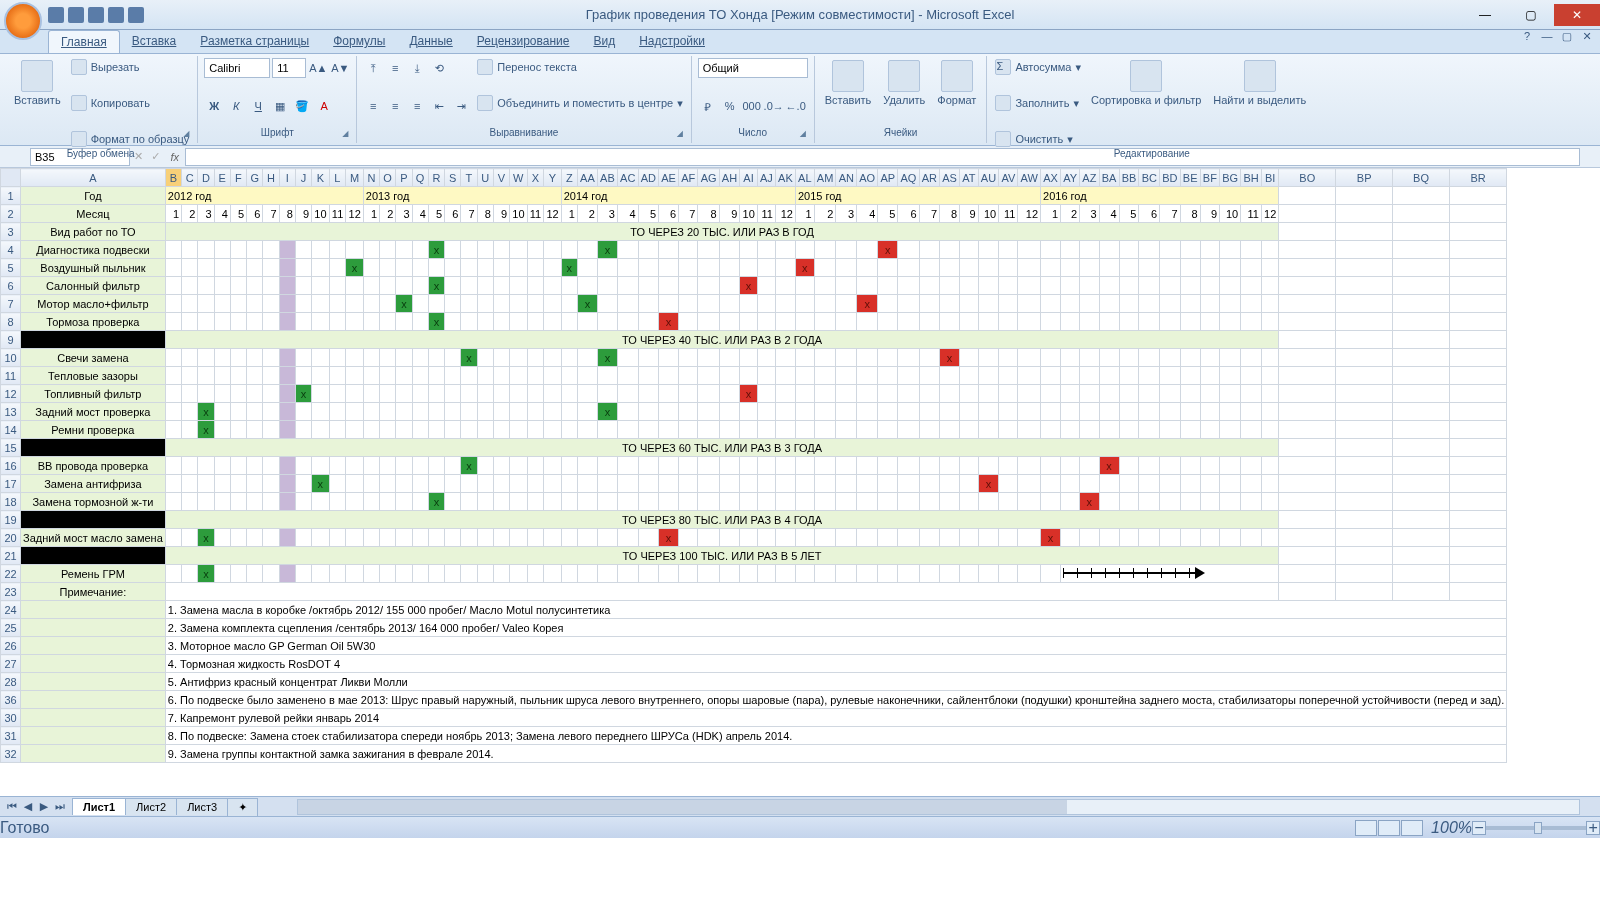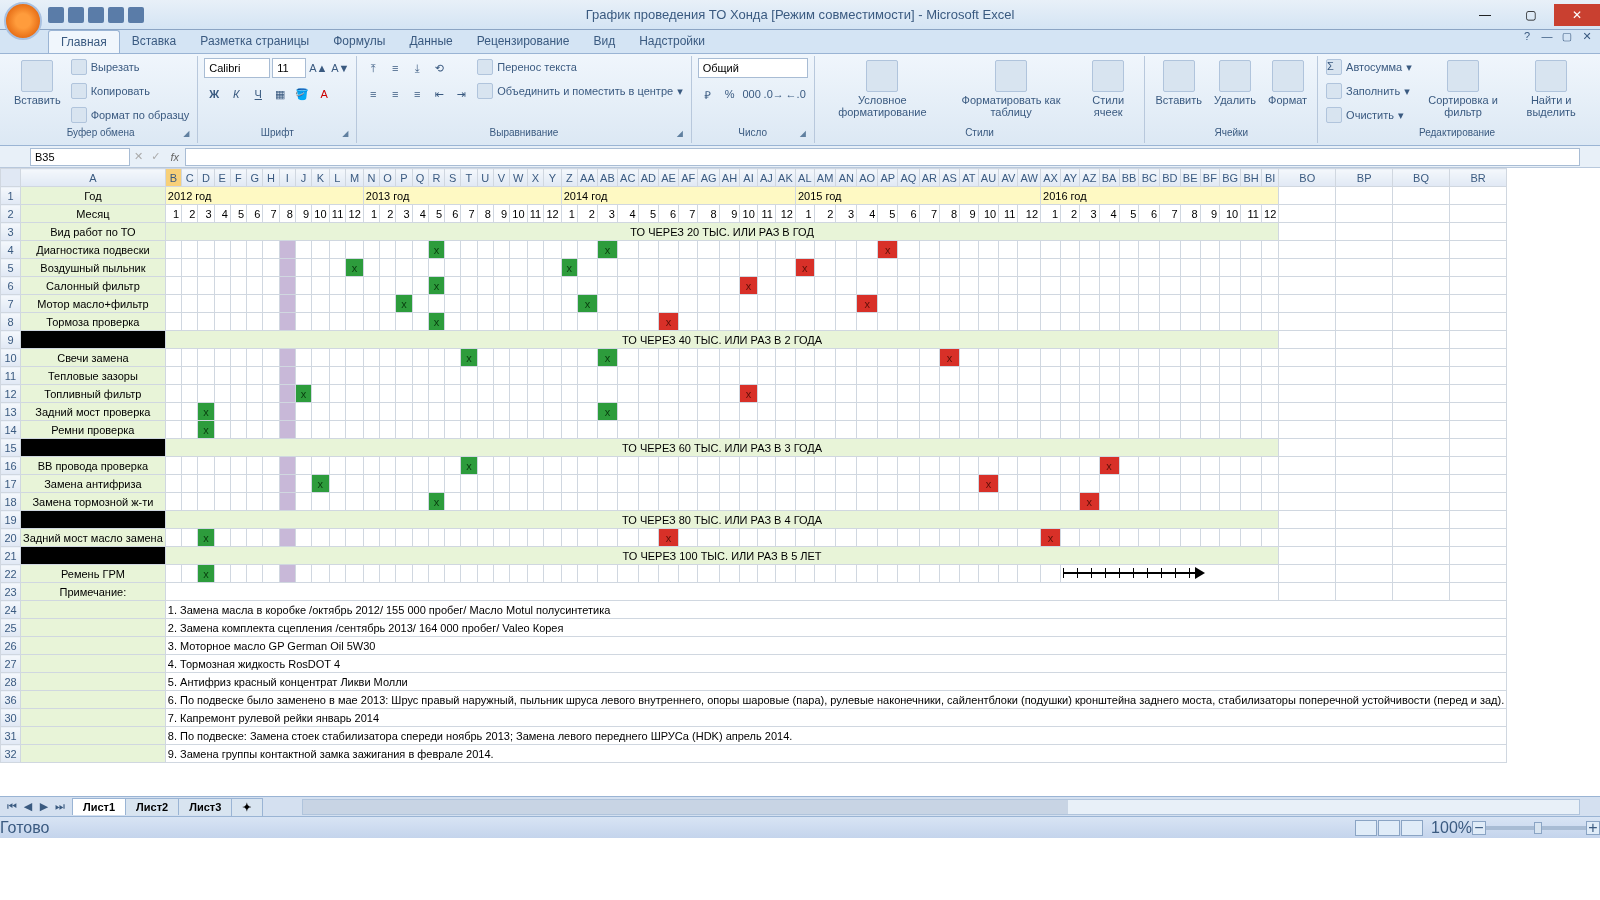--- a/index.html
+++ b/index.html
@@ -6,32 +6,32 @@
 body { background:#fff; overflow:hidden; font-size:11px; }
 .titlebar { height:30px; background:linear-gradient(#e8f0f8,#d4e4f4); display:flex; align-items:center; position:relative; border-bottom:1px solid #8ba4c4; }
 .office-btn { width:38px; height:38px; position:absolute; left:4px; top:2px; background:radial-gradient(circle,#ff9c3c 30%,#e87018 70%); border-radius:50%; border:2px solid #a8c0e0; z-index:10; }
 .qat { margin-left:48px; display:flex; gap:4px; align-items:center; }
 .qat-btn { width:16px; height:16px; background:#5a7ca8; border-radius:2px; }
 .title-text { position:absolute; left:50%; transform:translateX(-50%); color:#3a5a80; font-size:13px; }
 .win-btns { position:absolute; right:0; display:flex; }
 .win-btn { width:46px; height:22px; display:flex; align-items:center; justify-content:center; font-size:12px; }
 .win-close { background:#c94030; color:#fff; }
 .tabs { height:24px; background:#d4e4f4; display:flex; padding-left:48px; border-bottom:1px solid #9ab4d4; }
-.tab { padding:4px 12px; font-size:12px; color:#3a5a80; cursor:pointer; }
+.tab { padding:4px 12px; font-size:12px; color:#3a5a80; cursor:pointer;text-decoration:underline; }
 .tab.active { background:#f0f6fc; border:1px solid #9ab4d4; border-bottom:none; border-radius:3px 3px 0 0; }
 .sm-btns { position:absolute; right:4px; display:flex; gap:2px; }
 .sm-btn { width:18px; height:14px; color:#3a5a80; font-size:11px; text-align:center; }
 .ribbon { height:92px; background:linear-gradient(#f0f6fc,#dce8f4); border-bottom:1px solid #9ab4d4; display:flex; padding:2px 4px; }
 .rgroup { border-right:1px solid #b8c8dc; padding:2px 6px; display:flex; flex-direction:column; justify-content:space-between; position:relative; }
 .rgroup-label { font-size:10px; text-align:center; color:#3a5a80; height:14px; }
 .rbody { flex:1; display:flex; gap:4px; }
 .rbig { display:flex; flex-direction:column; align-items:center; gap:2px; padding:2px 4px; font-size:11px; color:#3a5a80; cursor:pointer; }
 .ricon { width:32px; height:32px; background:#d8e4f0; border:1px solid #b0c4dc; border-radius:2px; }
 .ricon-sm { width:16px; height:16px; background:#d8e4f0; border:1px solid #b0c4dc; border-radius:2px; display:inline-block; vertical-align:middle; }
-.rcol { display:flex; flex-direction:column; gap:6px; font-size:11px; color:#3a5a80; }
+.rcol { display:flex; flex-direction:column; gap:18px; font-size:11px; color:#3a5a80; }
 .ritem { display:flex; align-items:center; gap:4px; padding:1px 2px; cursor:pointer; white-space:nowrap; }
 .rinput { width:66px; height:20px; border:1px solid #a8bcd4; background:#fff; font-size:11px; padding:0 4px; }
 .rrow { display:flex; gap:2px; }
 .rbtn-sm { width:20px; height:20px; border:1px solid transparent; display:flex; align-items:center; justify-content:center; font-size:11px; cursor:pointer; }
 .ftoggle { font-weight:bold; font-style:italic; }
 .dlaunch { position:absolute; right:2px; bottom:2px; width:12px; height:12px; font-size:8px; color:#6080a0; }
 .namebox-row { height:22px; background:#e8f0f8; display:flex; align-items:center; border-bottom:1px solid #b8c8dc; }
 .namebox { width:100px; height:18px; margin-left:30px; border:1px solid #a8bcd4; background:#fff; padding:0 4px; font-size:11px; }
 .fx-lbl { margin:0 6px; font-style:italic; color:#666; }
 .formula-bar { flex:1; height:18px; border:1px solid #a8bcd4; background:#fff; margin-right:20px; }
@@ -48,25 +48,25 @@
 .black-row { background:#000; }
 .sect-hdr { background:#e8f4d8; text-align:center; font-size:11px; }
 .x-green { background:#2d9c3c; color:#0a4010; text-align:center; font-size:9px; }
 .x-red { background:#d83028; color:#601008; text-align:center; font-size:9px; }
 .purple { background:#c8b8d8; }
 .note-col { text-align:left; padding-left:4px; }
 .sheet-tabs-bar { height:20px; background:#d4e0f0; display:flex; align-items:center; border-top:1px solid #9ab4d4; font-size:11px; }
 .sheet-nav { display:flex; padding:0 4px; }
 .sheet-nav-btn { width:16px; text-align:center; color:#3a5a80; cursor:pointer; }
 .sheet-tab { padding:2px 10px; background:#fff; border:1px solid #9ab4d4; border-bottom:none; margin-right:-1px; font-weight:bold; cursor:pointer; }
-.sheet-tab.inactive { background:#d8e4f0; font-weight:bold; }
+.sheet-tab.inactive { background:#d8e4f0; font-weight:normal; }
 .hscroll { flex:1; height:16px; margin:0 20px 0 40px; background:#e8f0f8; border:1px solid #b0c4dc; position:relative; }
 .hscroll-thumb { position:absolute; left:0; width:60%; height:100%; background:#c8d4e4; }
 .statusbar { height:22px; background:linear-gradient(#d8e4f4,#c4d4ec); display:flex; align-items:center; justify-content:space-between; padding:0 0; font-size:16px; color:#3a5a80; border-top:1px solid #9ab4d4; }
-.zoom { display:flex; align-items:center; gap:0; }
+.zoom { display:flex; align-items:center; gap:0;font-style:italic; }
 .zoom-btn { width:14px; height:14px; border:1px solid #8aa4c4; background:#e0ecf8; text-align:center; line-height:12px; cursor:pointer; }
 .zoom-slider { width:100px; height:4px; background:#a8bcd4; position:relative; }
 .zoom-thumb { position:absolute; left:48%; top:-4px; width:8px; height:12px; background:#d8e4f0; border:1px solid #8aa4c4; }
 .view-btns { display:flex; gap:1px; margin-right:8px; }
 .view-btn { width:22px; height:16px; border:1px solid #8aa4c4; background:#e0ecf8; }
 .arrow-seg { display:inline-block; width:140px; height:12px; position:relative; }
 .arrow-line { position:absolute; top:5px; left:0; right:0; height:2px; background:#000; }
 .arrow-tick { position:absolute; top:1px; width:1px; height:10px; background:#000; }
 .arrow-head { position:absolute; right:-2px; top:0; width:0; height:0; border-left:10px solid #000; border-top:6px solid transparent; border-bottom:6px solid transparent; }
 </style>
@@ -197,37 +197,20 @@
       </div>
     </div>
       </div>
     <div class="rgroup-label">Число</div>
     <div class="dlaunch">◢</div>
   </div>
   <div class="rgroup">
     <div class="rbody">
       <div class="rbig">
           <div class="ricon"></div>
-          <span style="text-align:center">Условное форматирование</span>
-        </div>
-      <div class="rbig">
-          <div class="ricon"></div>
-          <span style="text-align:center">Форматировать как таблицу</span>
-        </div>
-      <div class="rbig">
-          <div class="ricon"></div>
-          <span style="text-align:center">Стили ячеек</span>
-        </div>
-    </div>
-    <div class="rgroup-label">Стили</div>
-  </div>
-  <div class="rgroup">
-    <div class="rbody">
-      <div class="rbig">
-          <div class="ricon"></div>
           <span>Вставить</span>
         </div>
       <div class="rbig">
           <div class="ricon"></div>
           <span>Удалить</span>
         </div>
       <div class="rbig">
           <div class="ricon"></div>
           <span>Формат</span>
         </div>

